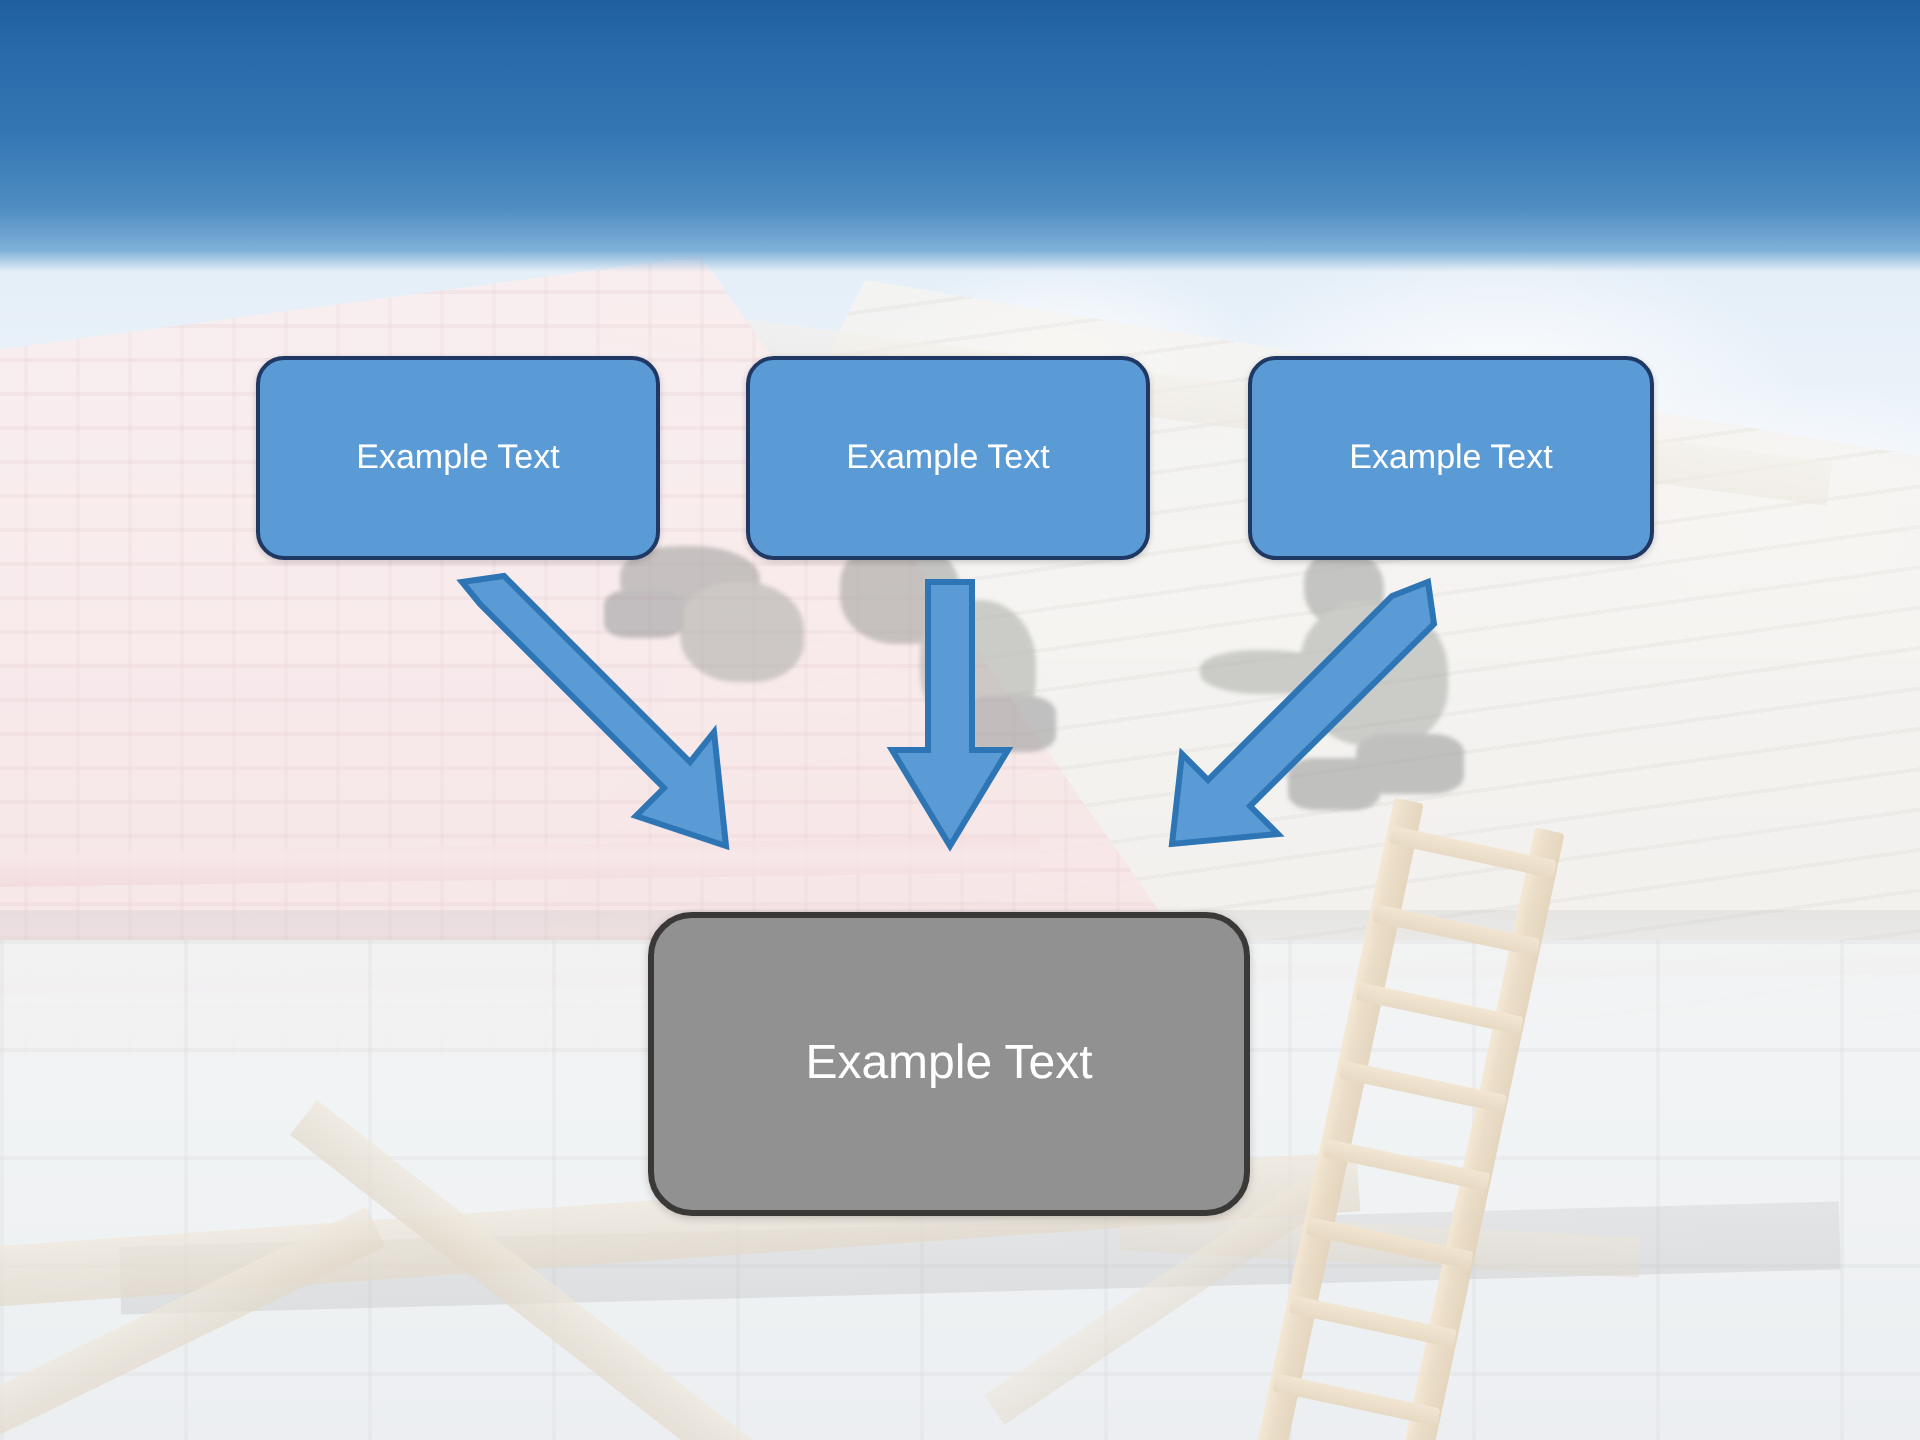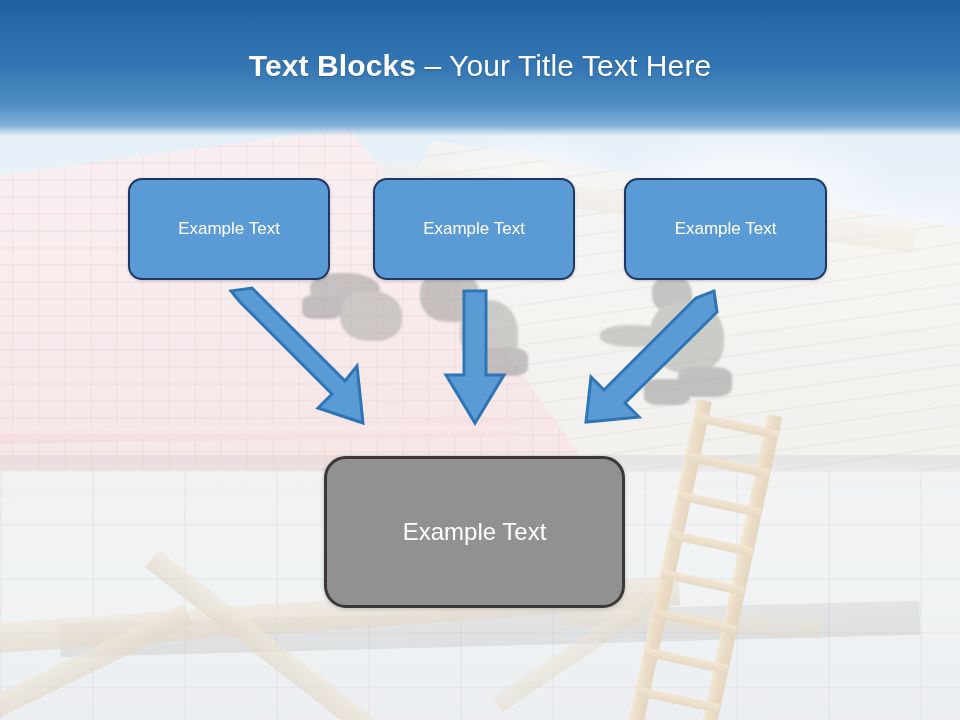--- a/index.html
+++ b/index.html
@@ -241,21 +241,20 @@
       <div class="rung" style="top:174px;"></div>
       <div class="rung" style="top:214px;"></div>
       <div class="rung" style="top:254px;"></div>
       <div class="rung" style="top:294px;"></div>
     </div>
 
     <div class="bg-wash"></div>
   </div>
 
   <div class="title-banner"></div>
-  <div class="title-text"><span class="strong">Text Blocks</span><span class="light"> – Your Title Text Here</span></div>
 
   <svg class="arrow-svg" style="left:0;top:0;width:960px;height:720px;">
 
     <polygon fill="#5B9BD5" stroke="#2E75B6" stroke-width="3" stroke-linejoin="miter" points="231,291 252,288 345,381 357,366 363,423 318,408 332,394 240,302"></polygon>
 
     <polygon fill="#5B9BD5" stroke="#2E75B6" stroke-width="3" stroke-linejoin="miter" points="464,291 486,291 486,375 504,375 475,423 446,375 464,375"></polygon>
 
     <polygon fill="#5B9BD5" stroke="#2E75B6" stroke-width="3" stroke-linejoin="miter" points="714,291 717,312 625,403 639,417 586,422 591,377 604,390 696,298"></polygon>
   </svg>
 

